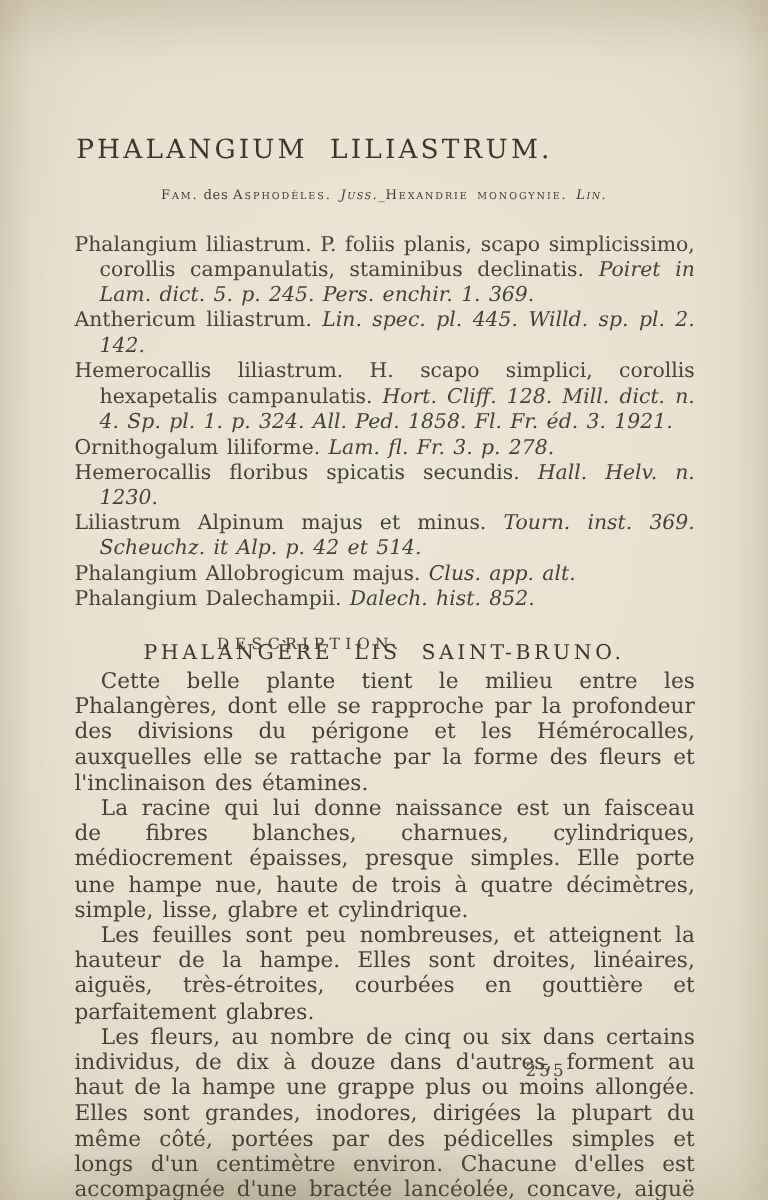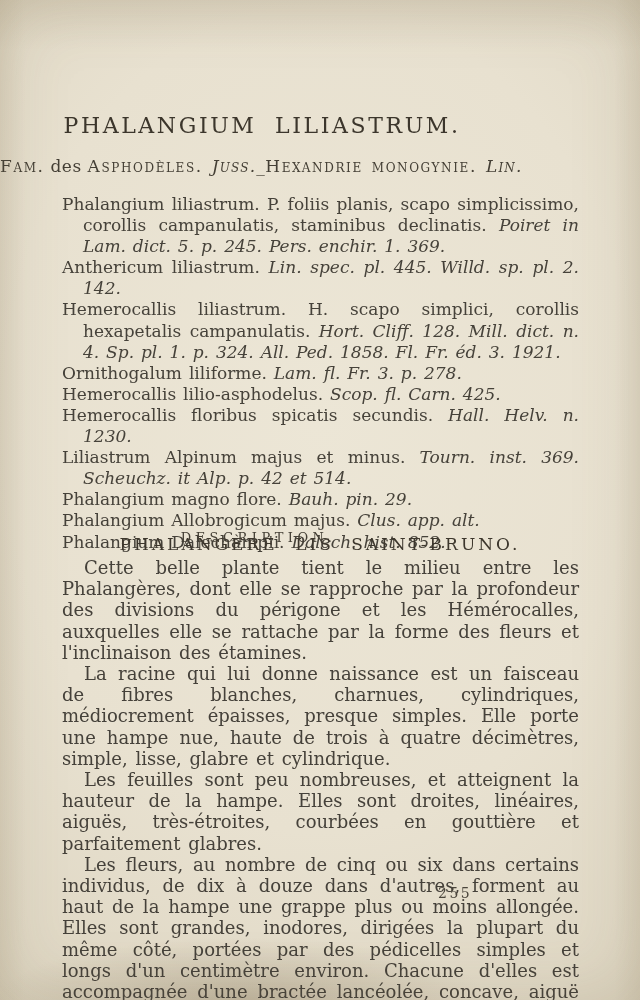--- a/index.html
+++ b/index.html
@@ -26,21 +26,22 @@
     pointer-events: none;
   }
   .page-title {
     position: absolute; top: 113px; left: 0; width: 524px;
     text-align: center;
     font-size: 22px; letter-spacing: 2.6px; word-spacing: 9px;
     color: #3c362c;
   }
   .family-line {
     position: absolute; top: 156px; left: 0; width: 640px;
-    font-size: 17px; color: #443f35;
+    text-align: center;
+    font-size: 11px; color: #443f35;
     white-space: nowrap;
   }
   .fl-sc { font-variant: small-caps; letter-spacing: 1.6px; word-spacing: 2px; }
   .fl-it { font-style: italic; font-variant: small-caps; letter-spacing: 1.2px; }
   .fl-plain { letter-spacing: 0.5px; }
   .synonymy {
     position: absolute; top: 194px; left: 62px; width: 517px;
     font-size: 17px; line-height: 21.1px; color: #46423a;
   }
   .entry {
@@ -85,24 +86,22 @@
 
   <div class="page-title">PHALANGIUM LILIASTRUM.</div>
 
   <div class="family-line"><span class="fl-sc">Fam.</span><span class="fl-plain"> des </span><span class="fl-sc">Asphodèles. </span><span class="fl-it">Juss.</span><span class="fl-plain">_</span><span class="fl-sc">Hexandrie monogynie. </span><span class="fl-it">Lin.</span></div>
 
   <div class="synonymy">
       <p class="entry"><span>Phalangium liliastrum. P. foliis planis, scapo simplicissimo, corollis campanulatis, staminibus declinatis. </span><em>Poiret in Lam. dict. 5. p. 245. Pers. enchir. 1. 369.</em></p>
       <p class="entry"><span>Anthericum liliastrum. </span><em>Lin. spec. pl. 445. Willd. sp. pl. 2. 142.</em></p>
       <p class="entry"><span>Hemerocallis liliastrum. H. scapo simplici, corollis hexapetalis campanulatis. </span><em>Hort. Cliff. 128. Mill. dict. n. 4. Sp. pl. 1. p. 324. All. Ped. 1858. Fl. Fr. éd. 3. 1921.</em></p>
       <p class="entry"><span>Ornithogalum liliforme. </span><em>Lam. fl. Fr. 3. p. 278.</em></p>
-      <p class="entry"><span>Hemerocallis lilio-asphodelus. </span><em>Scop. fl. Carn. 425.</em></p>
       <p class="entry"><span>Hemerocallis floribus spicatis secundis. </span><em>Hall. Helv. n. 1230.</em></p>
       <p class="entry"><span>Liliastrum Alpinum majus et minus. </span><em>Tourn. inst. 369. Scheuchz. it Alp. p. 42 et 514.</em></p>
-      <p class="entry"><span>Phalangium magno flore. </span><em>Bauh. pin. 29.</em></p>
       <p class="entry"><span>Phalangium Allobrogicum majus. </span><em>Clus. app. alt.</em></p>
       <p class="entry"><span>Phalangium Dalechampii. </span><em>Dalech. hist. 852.</em></p>
     </div>
 
   <div class="french-heading">PHALANGÈRE LIS SAINT-BRUNO.</div>
 
   <div class="desc-heading">DESCRIPTION.</div>
 
   <div class="description">
     <p>Cette belle plante tient le milieu entre les Phalangères, dont elle se rapproche par la profondeur des divisions du périgone et les Hémérocalles, auxquelles elle se rattache par la forme des fleurs et l'inclinaison des étamines.</p>

